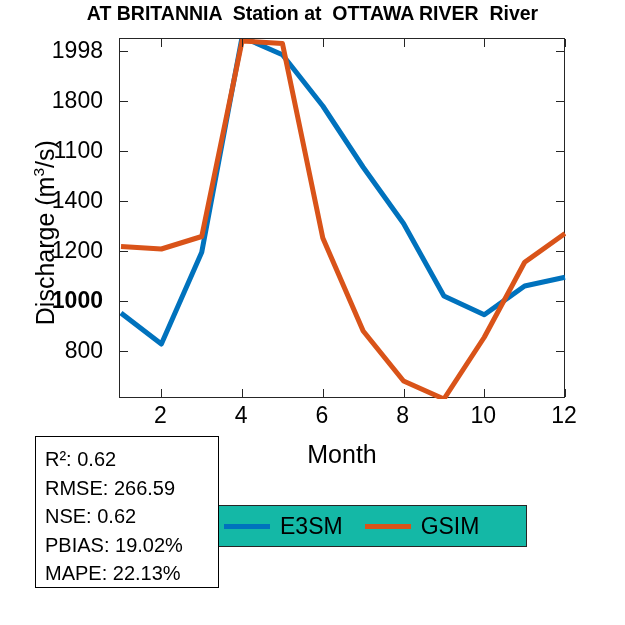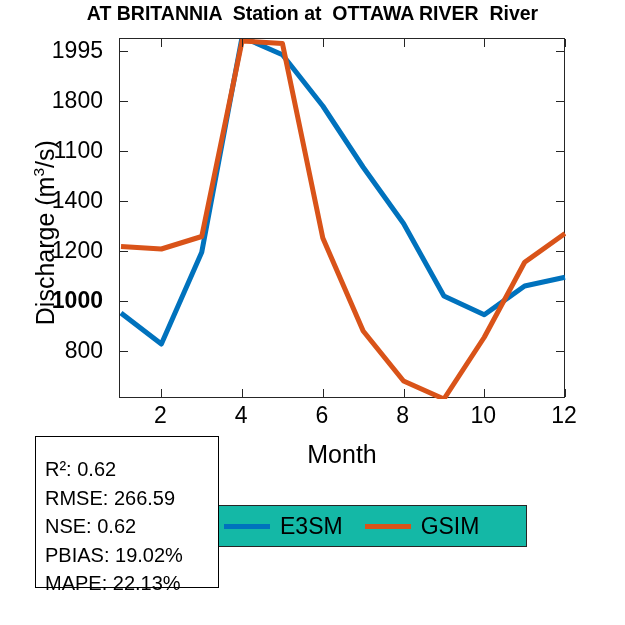--- a/index.html
+++ b/index.html
@@ -178,21 +178,21 @@
   
   #metrics-box {
     position: absolute;
     left: 35px;
     top: 436px;
     width: 184px;
     height: 152px;
     border: 1.5px solid #000000;
     background: #ffffff;
     box-sizing: border-box;
-    padding: 18px 0 0 9px;
+    padding: 8px 0 0 9px;
   }
   .metric-line {
     font-size: 20px;
     line-height: 28.5px;
     color: #000000;
     white-space: nowrap;
   }
 </style>
 </head>
 <body>
@@ -203,21 +203,21 @@
 
   <div id="ylabel-title"><span>Discharge (m</span><sup>3</sup><span>/s)</span></div>
 
   <div id="ylabels">
       <div class="ytick-label" style="top: 350px;">800</div>
       <div class="ytick-label" style="top: 300px; font-weight: bold;">1000</div>
       <div class="ytick-label" style="top: 250px;">1200</div>
       <div class="ytick-label" style="top: 200px;">1400</div>
       <div class="ytick-label" style="top: 150px;">1100</div>
       <div class="ytick-label" style="top: 100px;">1800</div>
-      <div class="ytick-label" style="top: 50px;">1995</div>
+      <div class="ytick-label" style="top: 50px;">1998</div>
     </div>
 
   <div id="plot-area">
     <svg id="plot-svg" viewBox="0 0 446 360" preserveAspectRatio="none">
         <polyline points="1.00,274.00 41.36,305.00 81.73,213.25 122.09,-2.00 162.45,15.75 202.82,67.00 243.18,128.25 283.55,184.50 323.91,257.00 364.27,275.75 404.64,247.00 445.00,238.25" fill="none" stroke="#0072BD" stroke-width="5" stroke-linejoin="round" stroke-linecap="butt"></polyline>
         <polyline points="1.00,207.50 41.36,210.00 81.73,197.50 122.09,2.00 162.45,4.50 202.82,199.00 243.18,292.00 283.55,342.00 323.91,360.00 364.27,298.25 404.64,223.25 445.00,194.50" fill="none" stroke="#D95319" stroke-width="5" stroke-linejoin="round" stroke-linecap="butt"></polyline>
       </svg>
   <div class="ytick-mark" style="top: 312px;"></div>
       <div class="ytick-mark-right" style="top: 312px;"></div>
       <div class="ytick-mark" style="top: 262px;"></div>

